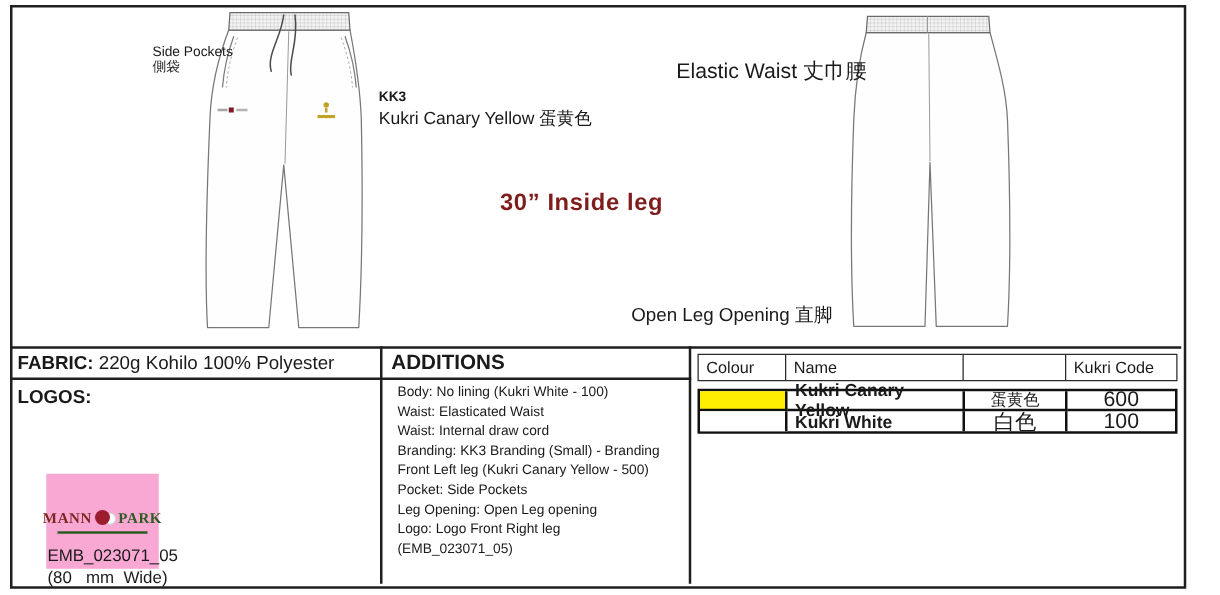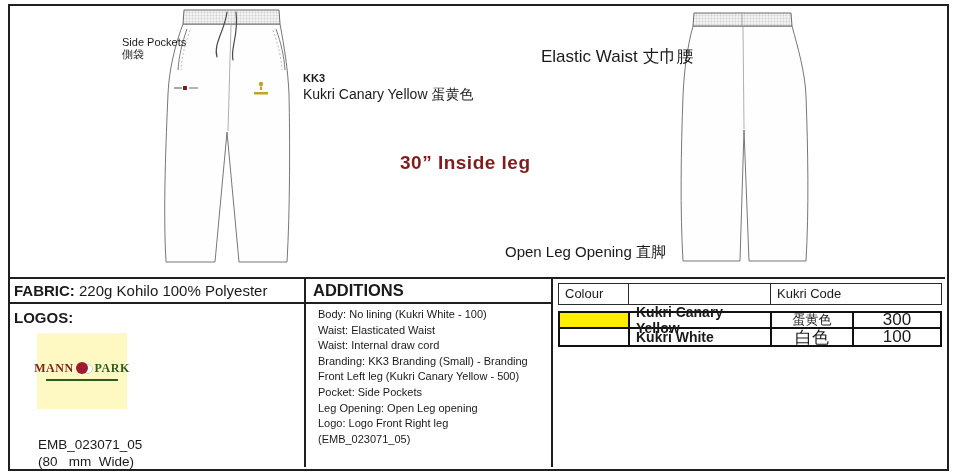--- a/index.html
+++ b/index.html
@@ -126,21 +126,21 @@
   <div class="abs hline" style="left:8px;top:302px;width:545px;height:2px"></div>
   <div class="abs vline" style="left:304px;top:277px;width:2px;height:190px"></div>
   <div class="abs vline" style="left:551px;top:277px;width:2px;height:190px"></div>
 
   <div class="abs lbl" id="fabric-row">
     <span class="k">FABRIC:</span>
     <span>220g Kohilo 100% Polyester</span>
   </div>
 
   <div class="abs lbl" id="logos-title">LOGOS:</div>
-  <div class="abs" id="logo-box" style="background-color: #fef9c3;">
+  <div class="abs" id="logo-box" style="background-color: #f9a8d4; margin-top: 46px;">
     <div class="row">
       <span class="mann">MANN</span>
       <span id="logo-circles">
           <span class="c1"></span>
           <span class="c2"></span>
         </span>
       <span class="park">PARK</span>
     </div>
     <div id="logo-underline"></div>
   </div>
@@ -154,28 +154,29 @@
 Branding: KK3 Branding (Small) - Branding
 Front Left leg (Kukri Canary Yellow - 500)
 Pocket: Side Pockets
 Leg Opening: Open Leg opening
 Logo: Logo Front Right leg
 (EMB_023071_05)</div>
 
   <div class="abs" id="colour-table">
     <div class="ct-grid" id="ct-header">
       <div class="cell">Colour</div>
+      <div class="cell">Name</div>
       <div class="cell"></div>
       <div class="cell">Kukri Code</div>
     </div>
     <div class="ct-grid" id="ct-body">
       <div class="cell r1" style="background-color: rgb(255, 238, 0);"></div>
       <div class="cell r1 name">Kukri Canary Yellow</div>
       <div class="cell r1 cn">蛋黄色</div>
-      <div class="cell r1 code">300</div>
+      <div class="cell r1 code">600</div>
       <div class="cell" style="background-color: rgb(255, 255, 255);"></div>
       <div class="cell name">Kukri White</div>
       <div class="cell cn big">白色</div>
       <div class="cell code">100</div>
     </div>
   </div>
 
 </div>
 
 </body></html>

